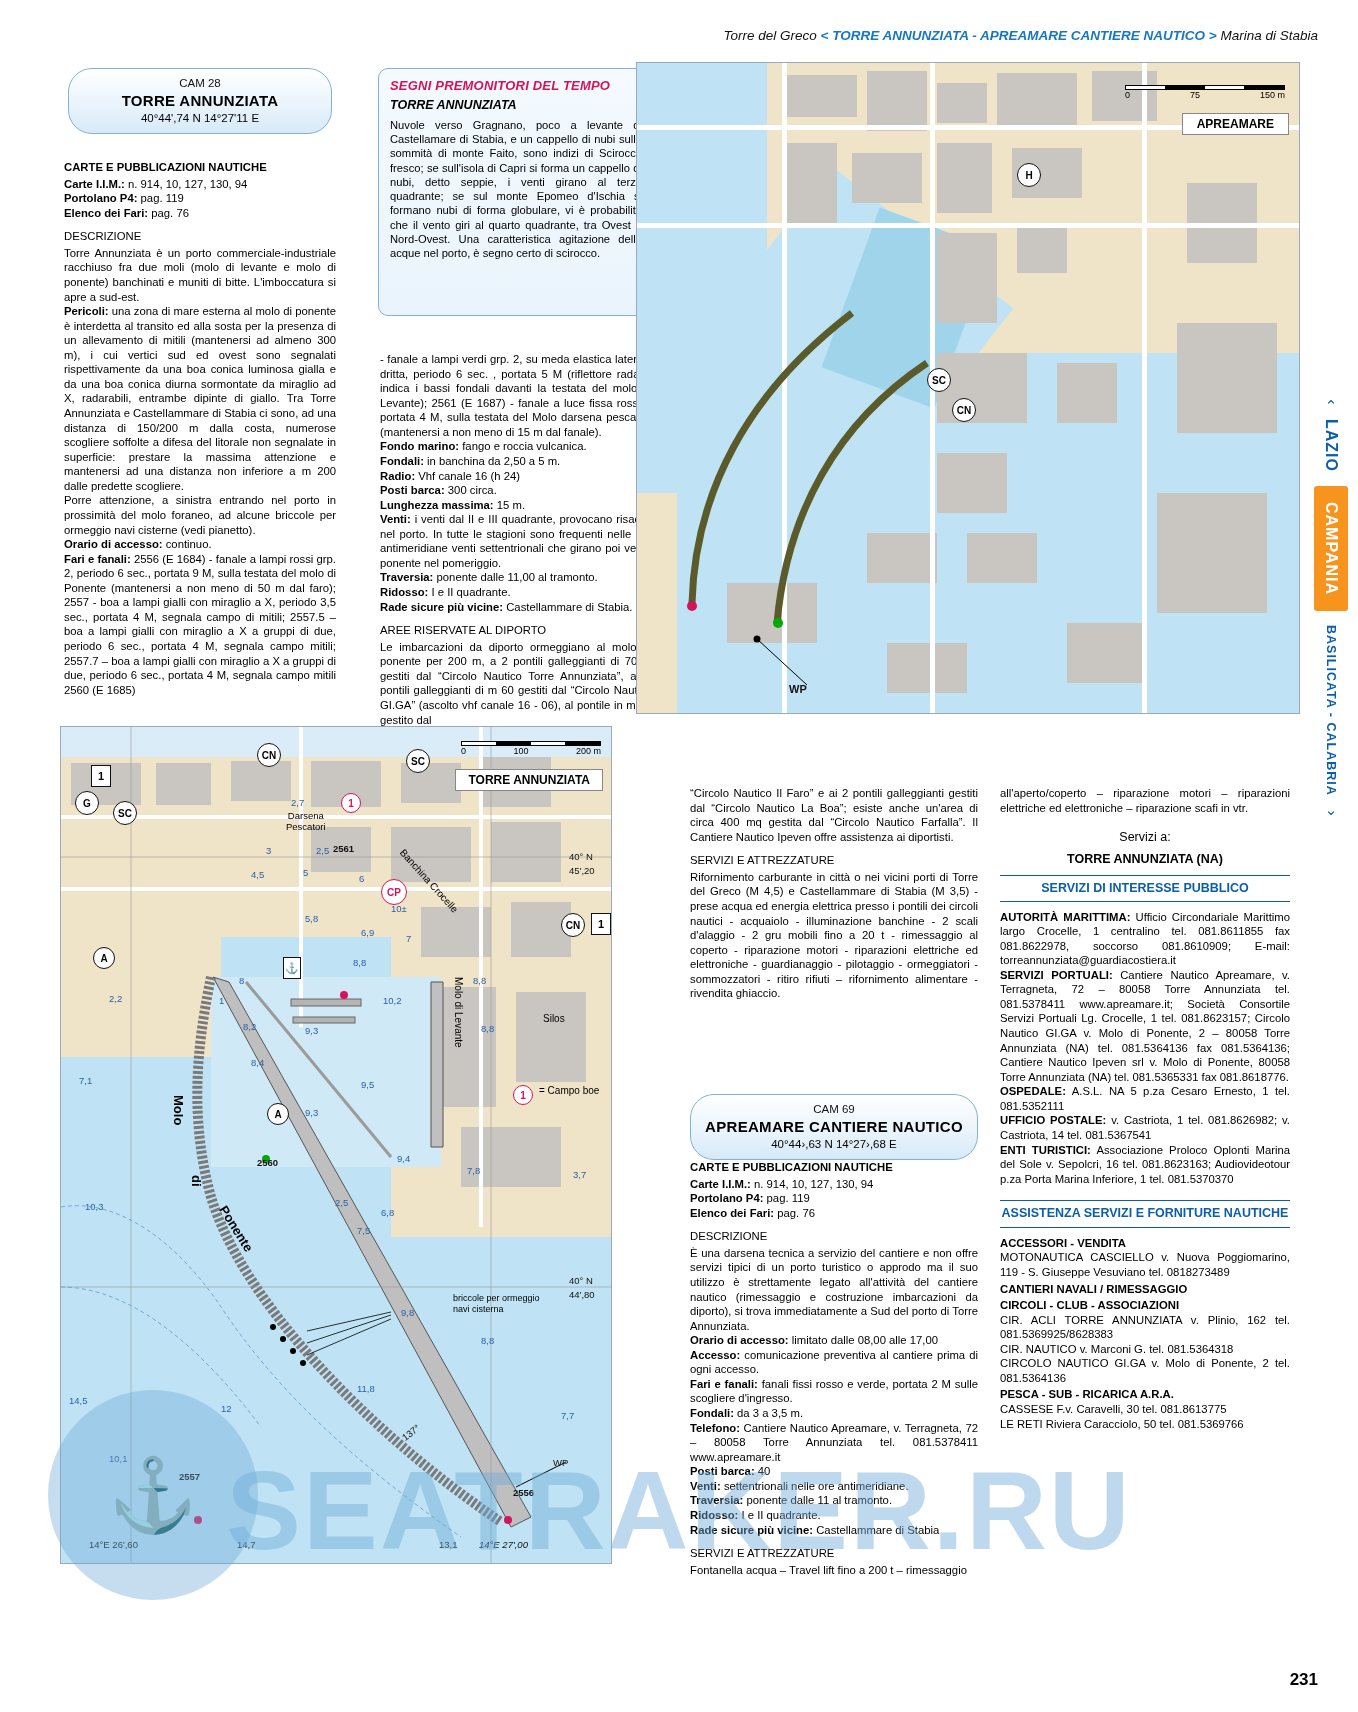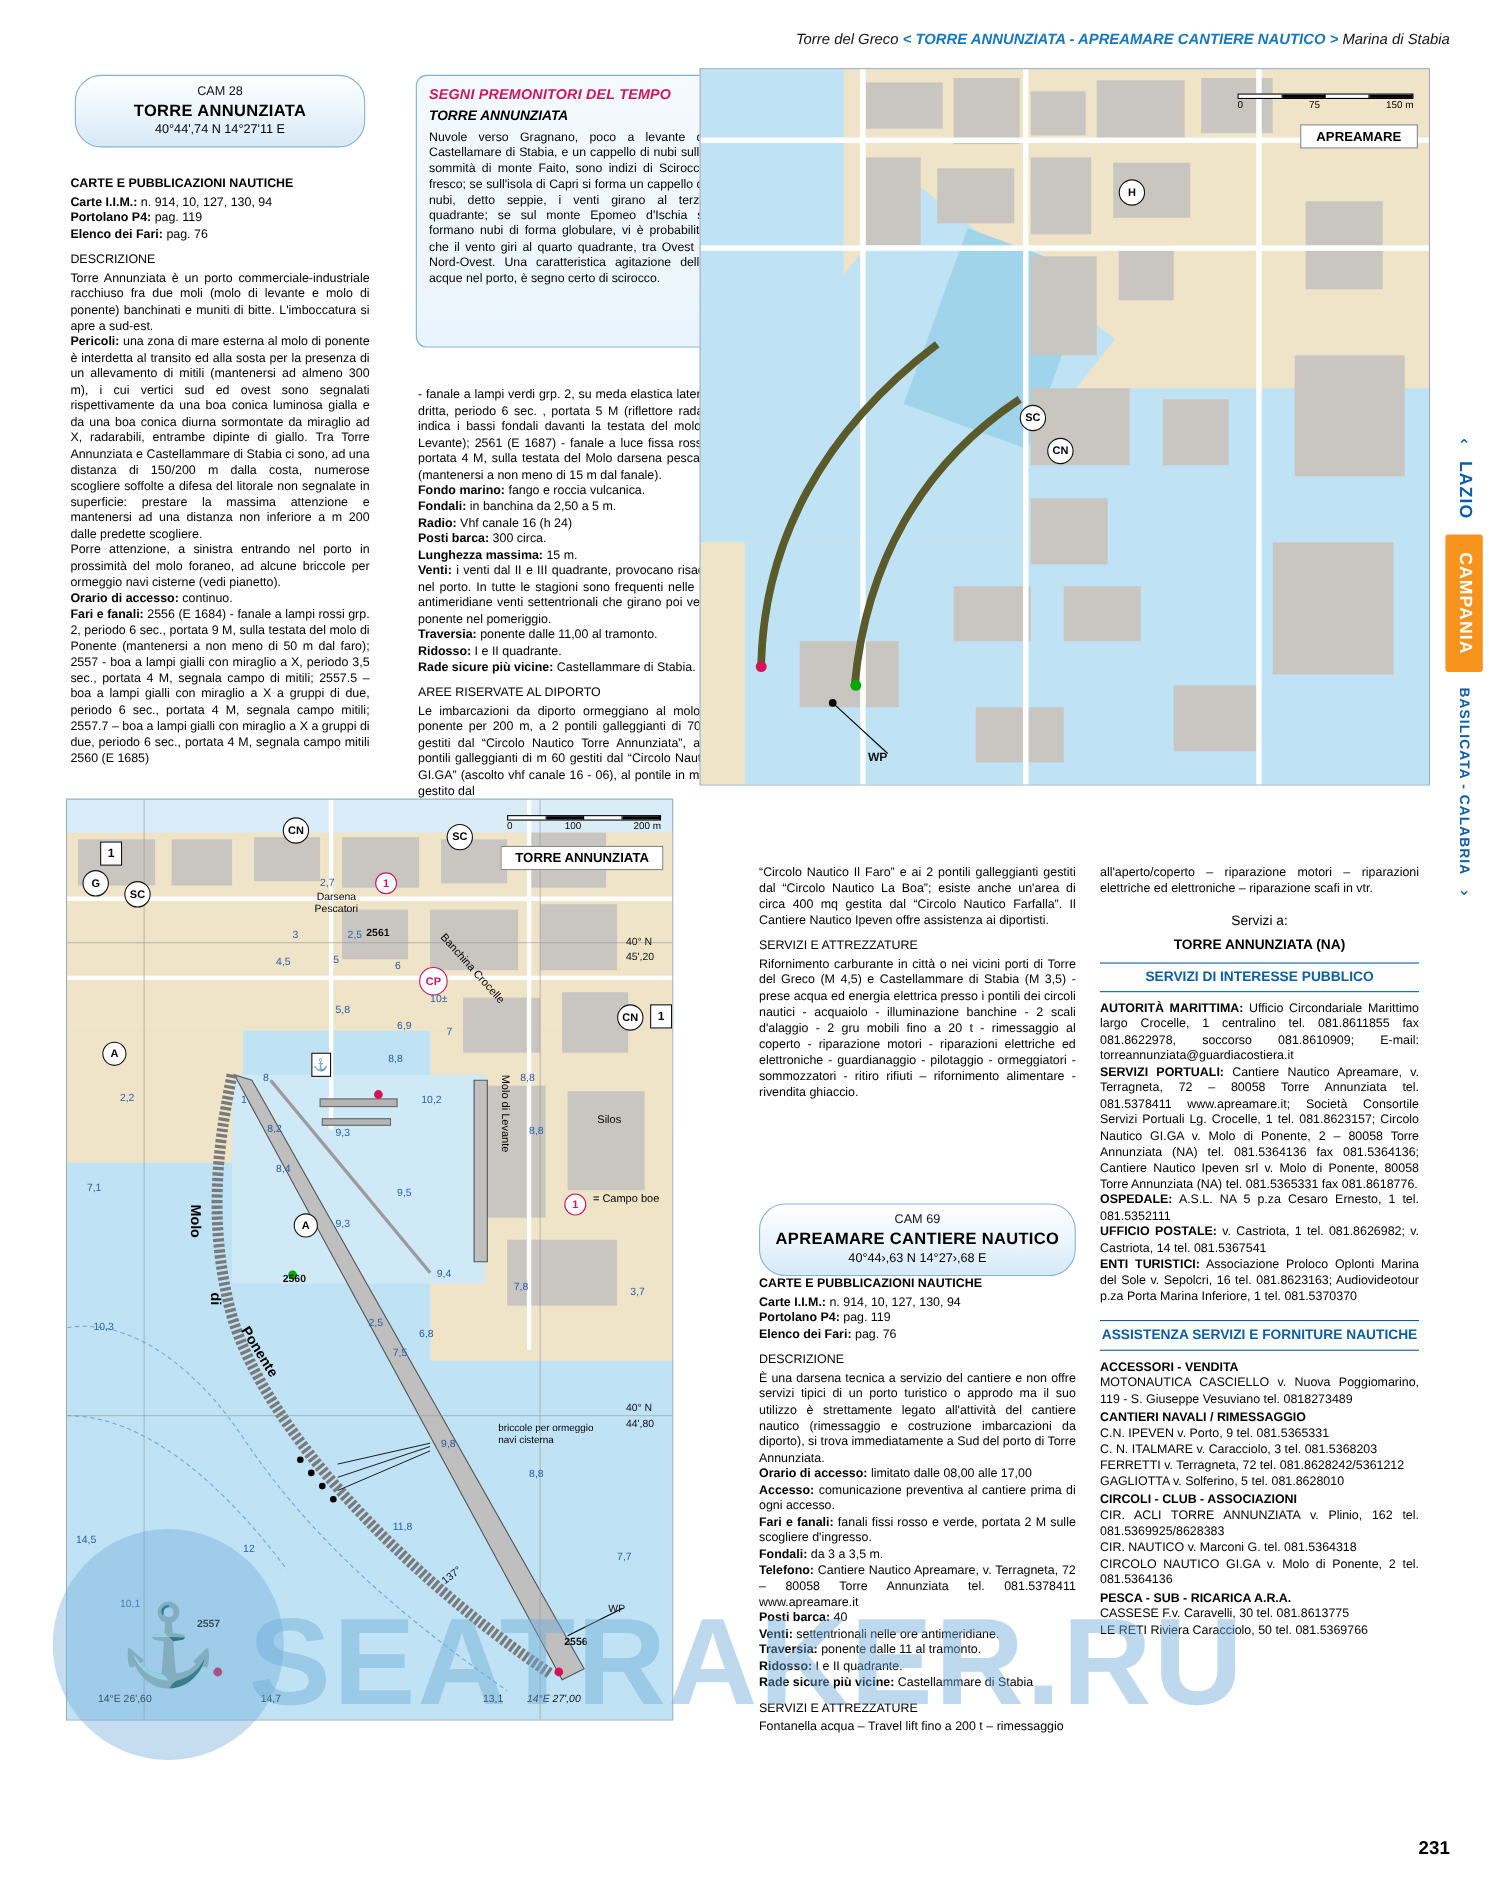--- a/index.html
+++ b/index.html
@@ -490,24 +490,20 @@
     <p><span class="b">AUTORITÀ MARITTIMA:</span><span> Ufficio Circondariale Marittimo largo Crocelle, 1 centralino tel. 081.8611855 fax 081.8622978, soccorso 081.8610909; E-mail: torreannunziata@guardiacostiera.it</span></p>
     <p><span class="b">SERVIZI PORTUALI:</span><span> Cantiere Nautico Apreamare, v. Terragneta, 72 – 80058 Torre Annunziata tel. 081.5378411 www.apreamare.it; Società Consortile Servizi Portuali Lg. Crocelle, 1 tel. 081.8623157; Circolo Nautico GI.GA v. Molo di Ponente, 2 – 80058 Torre Annunziata (NA) tel. 081.5364136 fax 081.5364136; Cantiere Nautico Ipeven srl v. Molo di Ponente, 80058 Torre Annunziata (NA) tel. 081.5365331 fax 081.8618776.</span></p>
     <p><span class="b">OSPEDALE:</span><span> A.S.L. NA 5 p.za Cesaro Ernesto, 1 tel. 081.5352111</span></p>
     <p><span class="b">UFFICIO POSTALE:</span><span> v. Castriota, 1 tel. 081.8626982; v. Castriota, 14 tel. 081.5367541</span></p>
     <p><span class="b">ENTI TURISTICI:</span><span> Associazione Proloco Oplonti Marina del Sole v. Sepolcri, 16 tel. 081.8623163; Audiovideotour p.za Porta Marina Inferiore, 1 tel. 081.5370370</span></p>
 
     <div class="bluebar2">ASSISTENZA SERVIZI E FORNITURE NAUTICHE</div>
     <p class="b">ACCESSORI - VENDITA</p>
     <p>MOTONAUTICA CASCIELLO v. Nuova Poggiomarino, 119 - S. Giuseppe Vesuviano tel. 0818273489</p>
     <p class="b" style="margin-top:2px;">CANTIERI NAVALI / RIMESSAGGIO</p>
-    <p style="white-space:pre-line">C.N. IPEVEN v. Porto, 9 tel. 081.5365331
-C. N. ITALMARE v. Caracciolo, 3 tel. 081.5368203
-FERRETTI v. Terragneta, 72 tel. 081.8628242/5361212
-GAGLIOTTA v. Solferino, 5 tel. 081.8628010</p>
     <p class="b" style="margin-top:2px;">CIRCOLI - CLUB - ASSOCIAZIONI</p>
     <p style="white-space:pre-line">CIR. ACLI TORRE ANNUNZIATA v. Plinio, 162 tel. 081.5369925/8628383
 CIR. NAUTICO v. Marconi G. tel. 081.5364318
 CIRCOLO NAUTICO GI.GA v. Molo di Ponente, 2 tel. 081.5364136</p>
     <p class="b" style="margin-top:2px;">PESCA - SUB - RICARICA A.R.A.</p>
     <p style="white-space:pre-line">CASSESE F.v. Caravelli, 30 tel. 081.8613775
 LE RETI Riviera Caracciolo, 50 tel. 081.5369766</p>
   </div>
 
   <div class="side-tabs">

